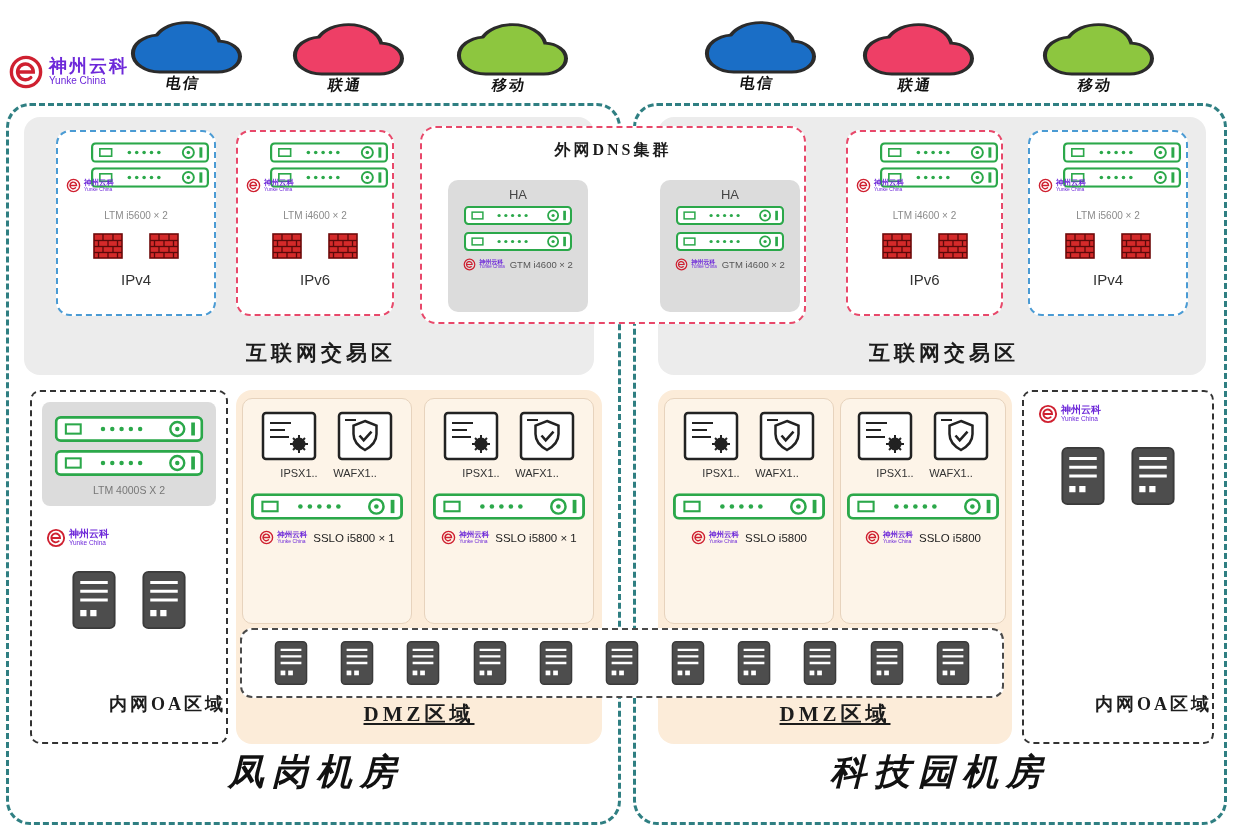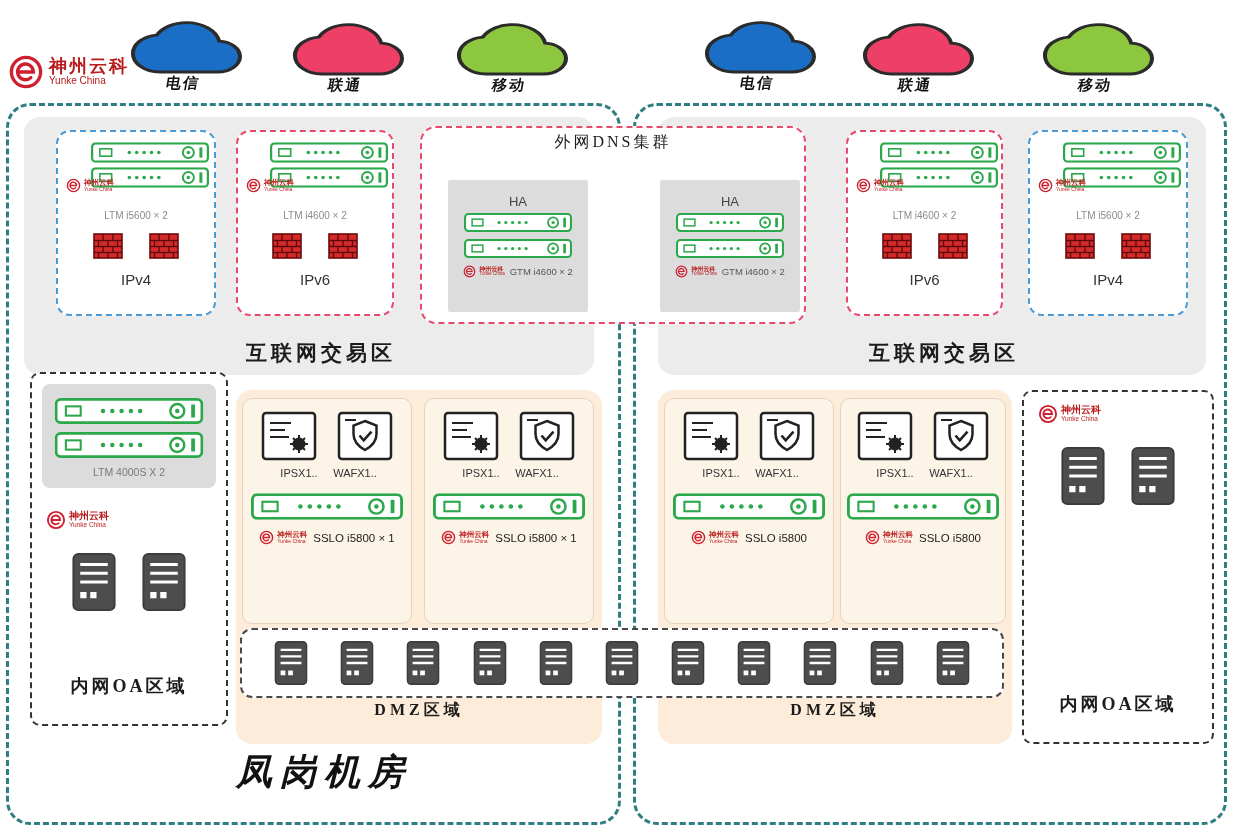--- a/index.html
+++ b/index.html
@@ -19,60 +19,60 @@
   .net-box { background:#fff; border:2px dashed #888; border-radius:14px; z-index:3; text-align:center; padding-top:10px; position:absolute; }
   .net-box.blue { border-color:#4a9bd4; }
   .net-box.pink { border-color:#e8486a; }
   .dev-stack { display:flex; flex-direction:column; align-items:center; gap:4px; margin-left:28px; }
   .dev-label { margin-top:22px; font-size:10px; color:#8a8a8a; }
   .fw-row { margin-top:12px; display:flex; justify-content:center; gap:26px; }
   .ip-label { margin-top:12px; font-size:15px; color:#333; font-weight:500; }
 
   
   .dns-box { background:#fff; border:2px dashed #e8486a; border-radius:16px; z-index:6; position:absolute; }
-  .dns-title { font-family:"Liberation Serif", serif; font-weight:400; font-size:16px; text-align:center; margin-top:4px; letter-spacing:3px; color:#1c1c1c; }
-  .ha-box { position:absolute; background:#dcdcdc; border-radius:2px; text-align:center; padding-top:14px; }
+  .dns-title { font-family:"Liberation Serif", serif; font-weight:700; font-size:16px; text-align:center; margin-top:12px; letter-spacing:3px; color:#1c1c1c; }
+  .ha-box { position:absolute; background:#dcdcdc; border-radius:10px; text-align:center; padding-top:7px; }
   .ha-label { font-size:13px; color:#444; }
   .ha-box .dev-stack { margin-left:0; margin-top:3px; gap:5px; }
   .gtm-row { margin-top:6px; display:flex; justify-content:center; align-items:center; gap:5px; font-size:9.5px; color:#555; }
 
   
   .oa-zone { border:2px dashed #333; border-radius:10px; background:#fff; z-index:3; display:flex; flex-direction:column; position:absolute; }
   .oa-gray { margin:10px; background:#dcdcdc; border-radius:8px; padding:14px 8px 10px; display:flex; flex-direction:column; align-items:center; gap:8px; }
   .oa-dev-label { font-size:10.5px; color:#777; }
   .oa-logo { margin:12px 0 0 14px; }
   .oa-servers { margin-top:22px; display:flex; justify-content:center; gap:24px; }
-  .oa-label { position:absolute; bottom:26px; left:0; right:0; font-size:18px; letter-spacing:3px; }
+  .oa-label { position:absolute; bottom:26px; left:0; right:0; font-size:18px; letter-spacing:3px;text-align:right; }
 
   
   .dmz-bg { background:#fcecd9; border-radius:16px; z-index:2; position:absolute; }
   .dmz-panel { position:absolute; background:#fdf4e8; border:1px solid #e7d3bd; border-radius:10px; z-index:3; text-align:center; padding-top:12px; }
   .tile-row { display:flex; justify-content:center; gap:20px; }
   .tile { width:56px; height:50px; }
   .tile-labels { display:flex; justify-content:center; margin-top:6px; }
   .tile-labels span { width:56px; font-size:11px; color:#333; }
   .sslo-row { margin-top:10px; display:flex; justify-content:center; align-items:center; gap:6px; font-size:11.5px; color:#222; }
-  .dmz-label { position:absolute; font-size:16px; letter-spacing:4px; z-index:4; }
+  .dmz-label { position:absolute; font-size:21px; letter-spacing:4px; z-index:4;text-decoration:underline; }
 
   
   .server-strip { position:absolute; background:#fff; border:2px dashed #4a4a4a; border-radius:12px; z-index:6; display:flex; justify-content:space-evenly; align-items:center; }
 
   
   .dc-name { position:absolute; font-family:"Liberation Serif", serif; font-style:italic; font-weight:700; font-size:36px; letter-spacing:8px; color:#111; text-align:center; z-index:4; }
 
   
   .cloud-wrap { position:absolute; width:118px; text-align:center; z-index:2; }
   .cloud-label { margin-top:2px; font-family:"Liberation Serif", serif; font-weight:700; font-size:15px; color:#111; transform:skewX(-10deg); letter-spacing:2px; }
   .cloud-blue { color:#1a6ec6; }
   .cloud-pink { color:#ee3f66; }
   .cloud-green { color:#8dc63f; }
 
   
   .mini-logo { display:flex; align-items:center; gap:3px; }
-  .logo-txt { text-align:left; color:#b91c1c; line-height:1.05; }
+  .logo-txt { text-align:left; color:#6d28d9; line-height:1.05; }
   .lt1 { font-weight:700; }
   .logo-sm .logo-ic { width:15px; height:15px; }
   .logo-sm .lt1 { font-size:7.5px; }
   .logo-sm .lt2 { font-size:5px; }
   .logo-xs .logo-ic { width:13px; height:13px; }
   .logo-xs .lt1 { font-size:6px; }
   .logo-xs .lt2 { font-size:4.5px; }
   .logo-md .logo-ic { width:20px; height:20px; }
   .logo-md .lt1 { font-size:10px; }
   .logo-md .lt2 { font-size:6.5px; }
@@ -383,21 +383,21 @@
       <svg class="fw-ic" viewBox="0 0 30 26">
           <use href="#sym-firewall"></use>
         </svg>
       <svg class="fw-ic" viewBox="0 0 30 26">
           <use href="#sym-firewall"></use>
         </svg>
     </div>
     <div class="ip-label">IPv4</div>
   </div>
 
-  <div class="oa-zone" style="left:30px; top:372px; width:198px; height:354px;">
+  <div class="oa-zone" style="left:30px; top:390px; width:198px; height:354px;">
     <div class="oa-gray">
       <svg class="appl appl-oa" viewBox="0 0 160 28">
           <use href="#sym-appliance"></use>
         </svg>
       <svg class="appl appl-oa" viewBox="0 0 160 28">
           <use href="#sym-appliance"></use>
         </svg>
       <div class="oa-dev-label">LTM 4000S X 2</div>
     </div>
     <div class="mini-logo logo-md oa-logo">
@@ -592,15 +592,16 @@
       <svg class="srv-big" viewBox="0 0 36 48">
           <use href="#sym-server"></use>
         </svg>
       <svg class="srv-big" viewBox="0 0 36 48">
           <use href="#sym-server"></use>
         </svg>
     </div>
     <div class="zone-label oa-label">内网OA区域</div>
   </div>
 
-  <div class="dc-name" style="left:124px; top:748px; width:400px;font-family:Liberation Serif, serif;">凤岗机房</div>
+  <div class="dc-name" style="left:116px; top:748px; width:400px;font-family:Liberation Serif, serif;">凤岗机房</div>
+  <div class="dc-name" style="left:760px; top:748px; width:360px;">科技园机房</div>
 
 </div>
 
 </body></html>

